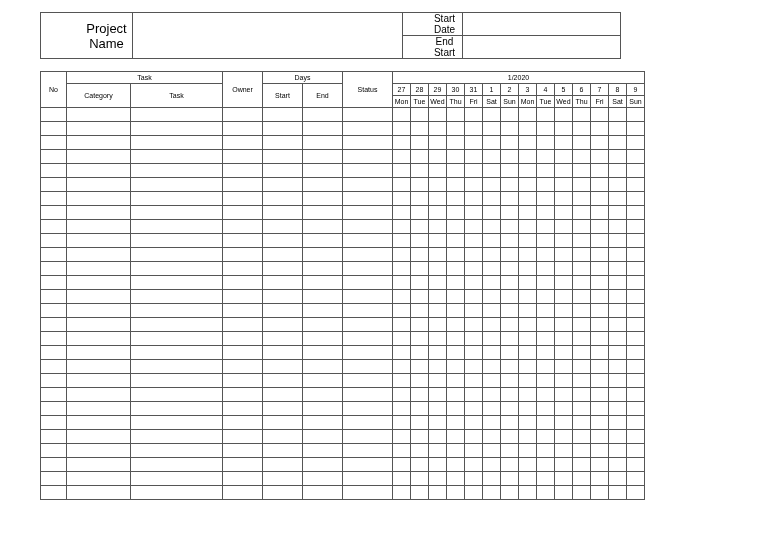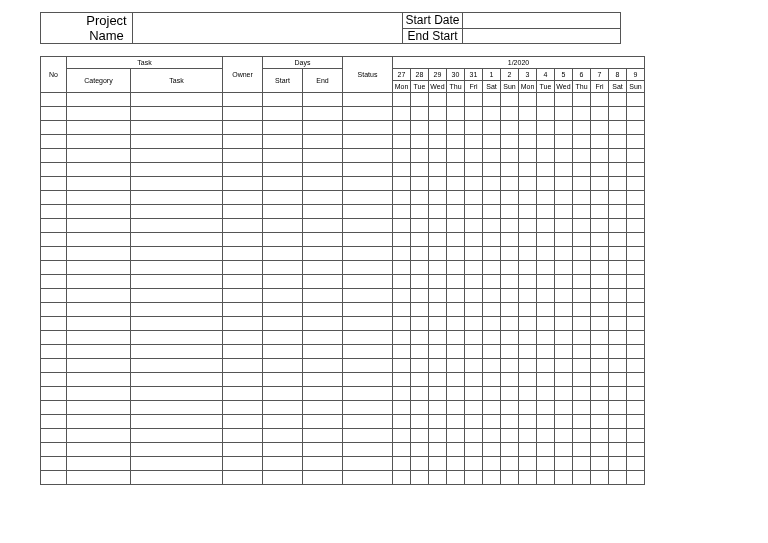--- a/index.html
+++ b/index.html
@@ -23,21 +23,21 @@
     text-align: center;
     vertical-align: middle;
     font-weight: normal;
   }
 
   
   .hdr { margin-bottom: 12px; }
   .hdr td { height: 14px; }
   .hdr .lab { width: 92px; font-size: 13px; padding-left: 40px; }
   .hdr .val1 { width: 270px; }
-  .hdr .lab2 { width: 60px; font-size: 12px; }
+  .hdr .lab2 { width: 60px; font-size: 10px; padding-left: 24px; }
   .hdr .val2 { width: 158px; }
 
   
   .grid td, .grid th { font-size: 7px; }
   .grid .h { height: 12px; }
   .grid .r { height: 14px; }
   .c-no    { width: 26px; }
   .c-cat   { width: 64px; }
   .c-task  { width: 92px; }
   .c-owner { width: 40px; }

